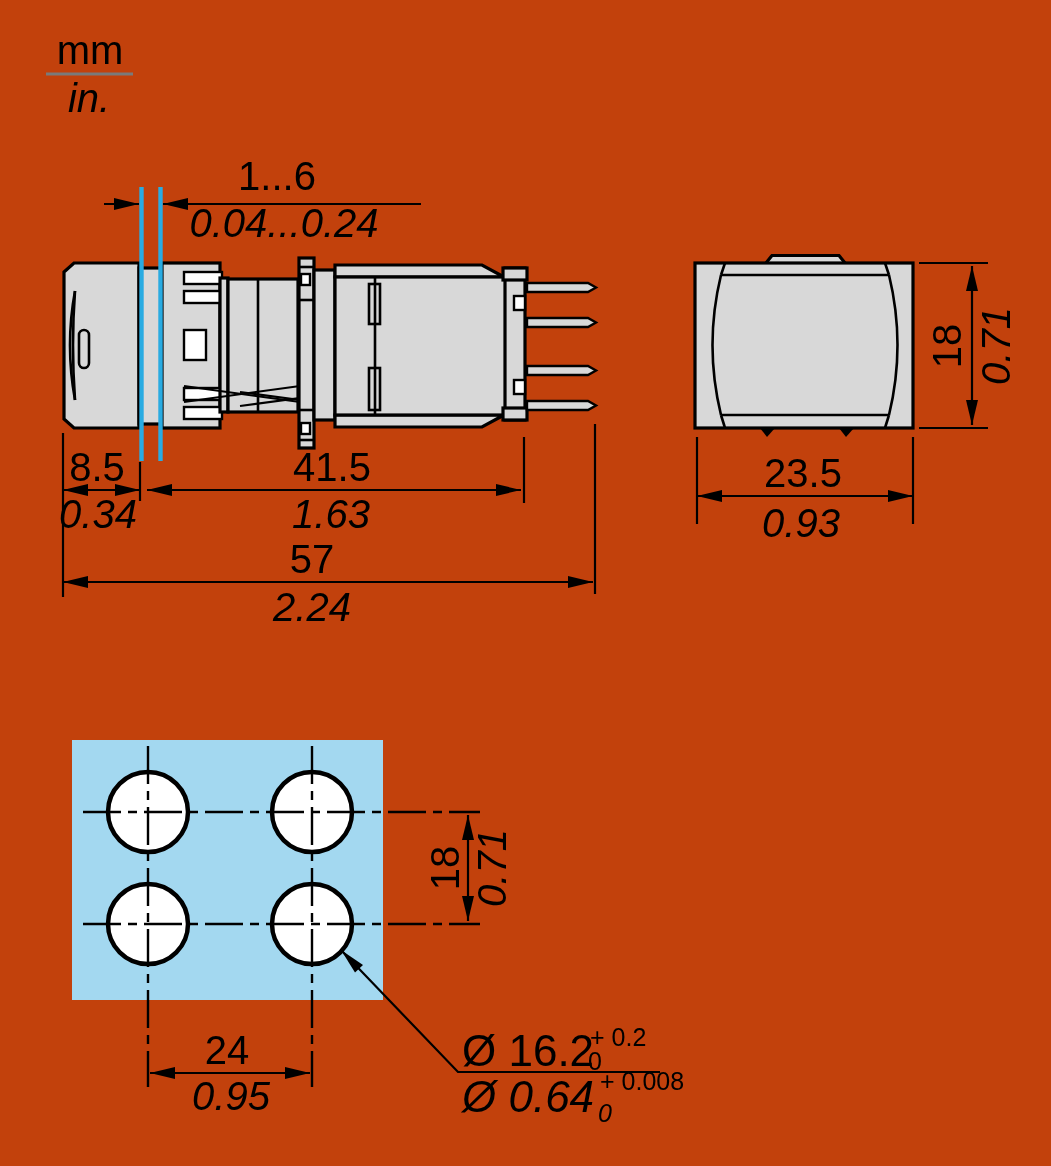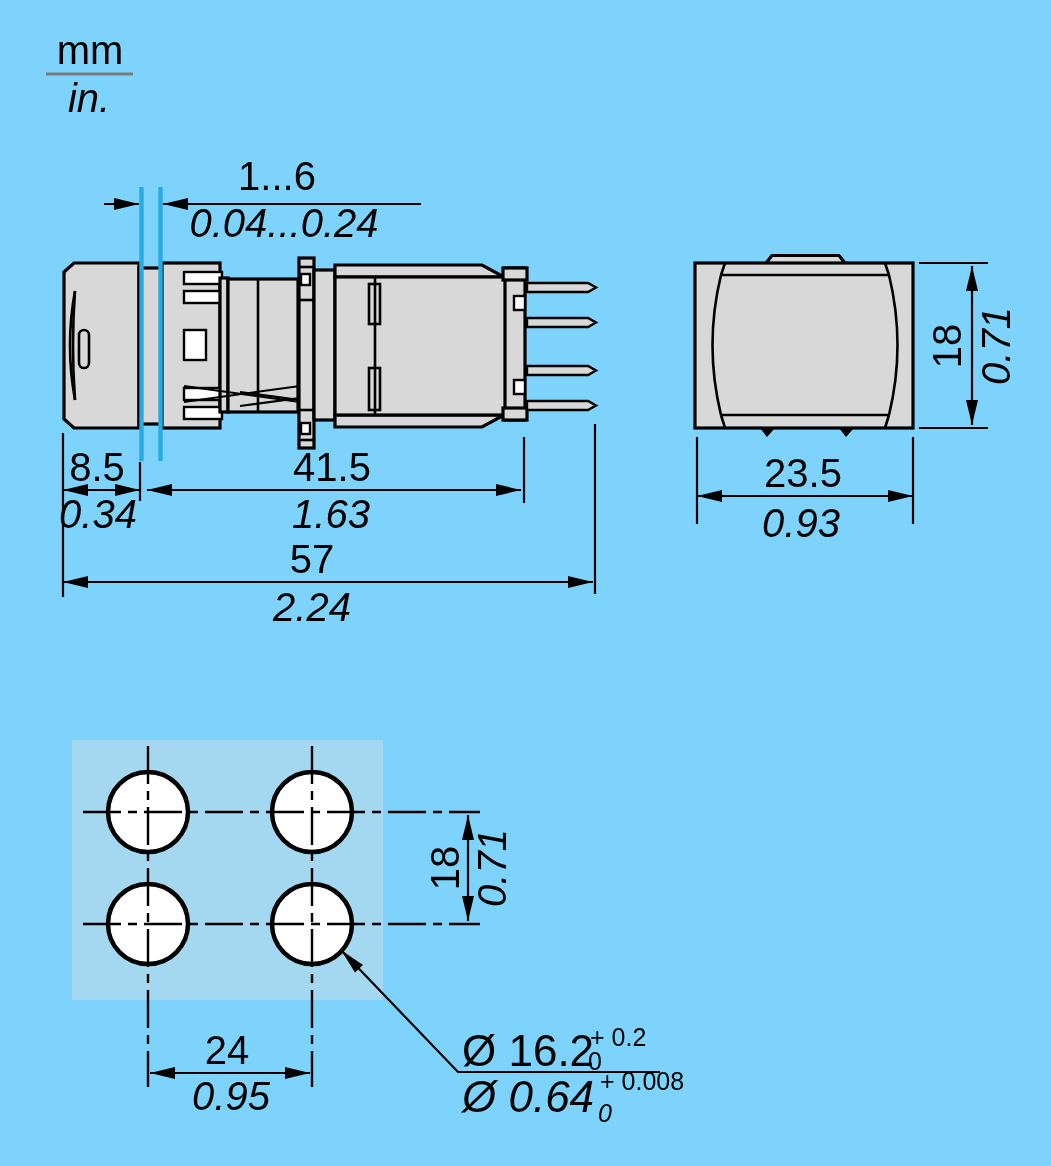--- a/index.html
+++ b/index.html
@@ -1,16 +1,16 @@
 <!DOCTYPE html>
 <html><head>
 <meta charset="utf-8">
 <style>
   html,body{margin:0;padding:0;background:#fff;}
-  #canvas{width:1051px;height:1166px;background:#7dd3fc;position:relative;font-family:"Liberation Sans",sans-serif;}
+  #canvas{width:1051px;height:1166px;background:#c2410c;position:relative;font-family:"Liberation Sans",sans-serif;}
   svg{display:block;}
   .outline{fill:#d8d8d8;stroke:#000;stroke-width:3.2;stroke-linejoin:miter;}
   .notch{fill:#ffffff;stroke:#000;stroke-width:2.4;}
   .thin{fill:none;stroke:#000;stroke-width:2.6;}
   .spring{fill:none;stroke:#000;stroke-width:2;}
   .dim{stroke:#000;stroke-width:2.2;fill:none;}
   .ext{stroke:#000;stroke-width:2.2;fill:none;}
   .center{stroke:#000;stroke-width:2.4;fill:none;stroke-dasharray:38 7 9 7;}
   .arrow{fill:#000;stroke:none;}
   text{fill:#000;font-family:"Liberation Sans",sans-serif;}

